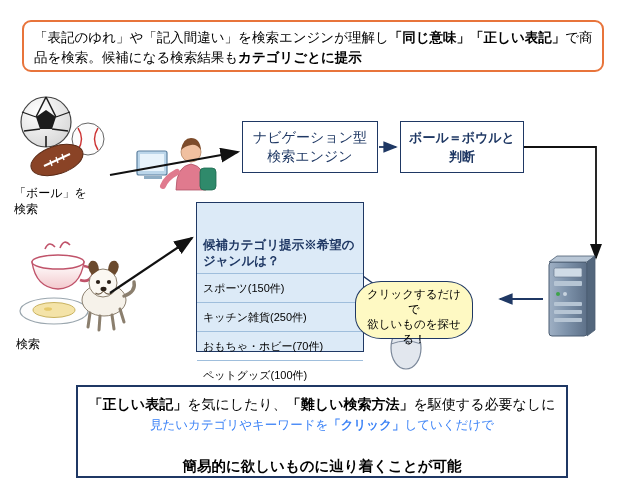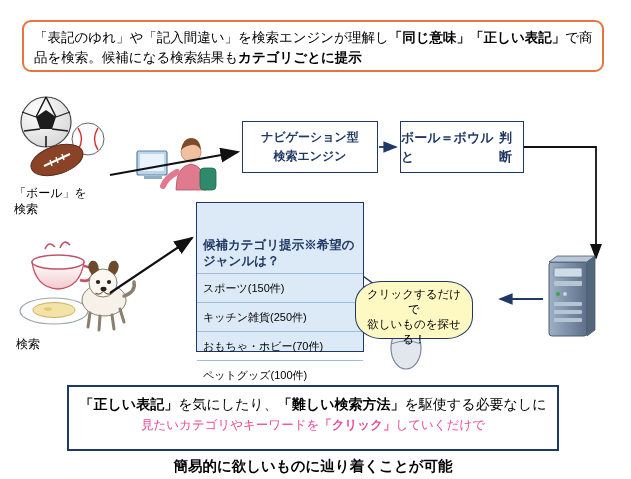--- a/index.html
+++ b/index.html
@@ -58,38 +58,38 @@
     height: 52px;
     border: 1.5px solid #1F3864;
     background: #ffffff;
     box-sizing: border-box;
     display: flex;
     flex-direction: column;
     align-items: center;
     justify-content: center;
   }
   .nav-box div {
-    font-size: 12px;
-    font-weight: bold;
+    font-size: 14px;
+    font-weight: normal;
     color: #1F3864;
     line-height: 19px;
   }
 
   
   .judge-box {
     position: absolute;
     left: 400px;
     top: 121px;
     width: 124px;
     height: 52px;
     border: 1.5px solid #1F3864;
     background: #ffffff;
     box-sizing: border-box;
     display: flex;
-    flex-direction: row;
+    flex-direction: column;
     align-items: center;
     justify-content: center;
   }
   .judge-box div {
     font-size: 13px;
     font-weight: bold;
     color: #1F3864;
     line-height: 19px;
   }
 
@@ -147,32 +147,32 @@
     left: 330px;
     top: 258px;
     width: 42px;
     height: 34px;
     z-index: 4;
   }
 
   
   .bottom-box {
     position: absolute;
-    left: 67px;
+    left: 76px;
     top: 385px;
     width: 492px;
-    height: 66px;
+    height: 93px;
     border: 2.5px solid #1F3864;
     background: #ffffff;
     box-sizing: border-box;
     padding-top: 6px;
     text-align: center;
   }
   .bottom-box .l1 { font-size: 14px; line-height: 22px; color:#000; }
-  .bottom-box .l2 { font-size: 12.5px; line-height: 20px; color:#ec4899; }
+  .bottom-box .l2 { font-size: 12.5px; line-height: 20px; color:#3b82f6; }
   .bottom-box .l3 { font-size: 14.5px; line-height: 23px; color:#000;margin-top:20px; }
   .bottom-box .b { font-weight: bold; }
 
   
   #art {
     position: absolute;
     left: 0; top: 0;
     width: 631px;
     height: 479px;
     pointer-events: none;

